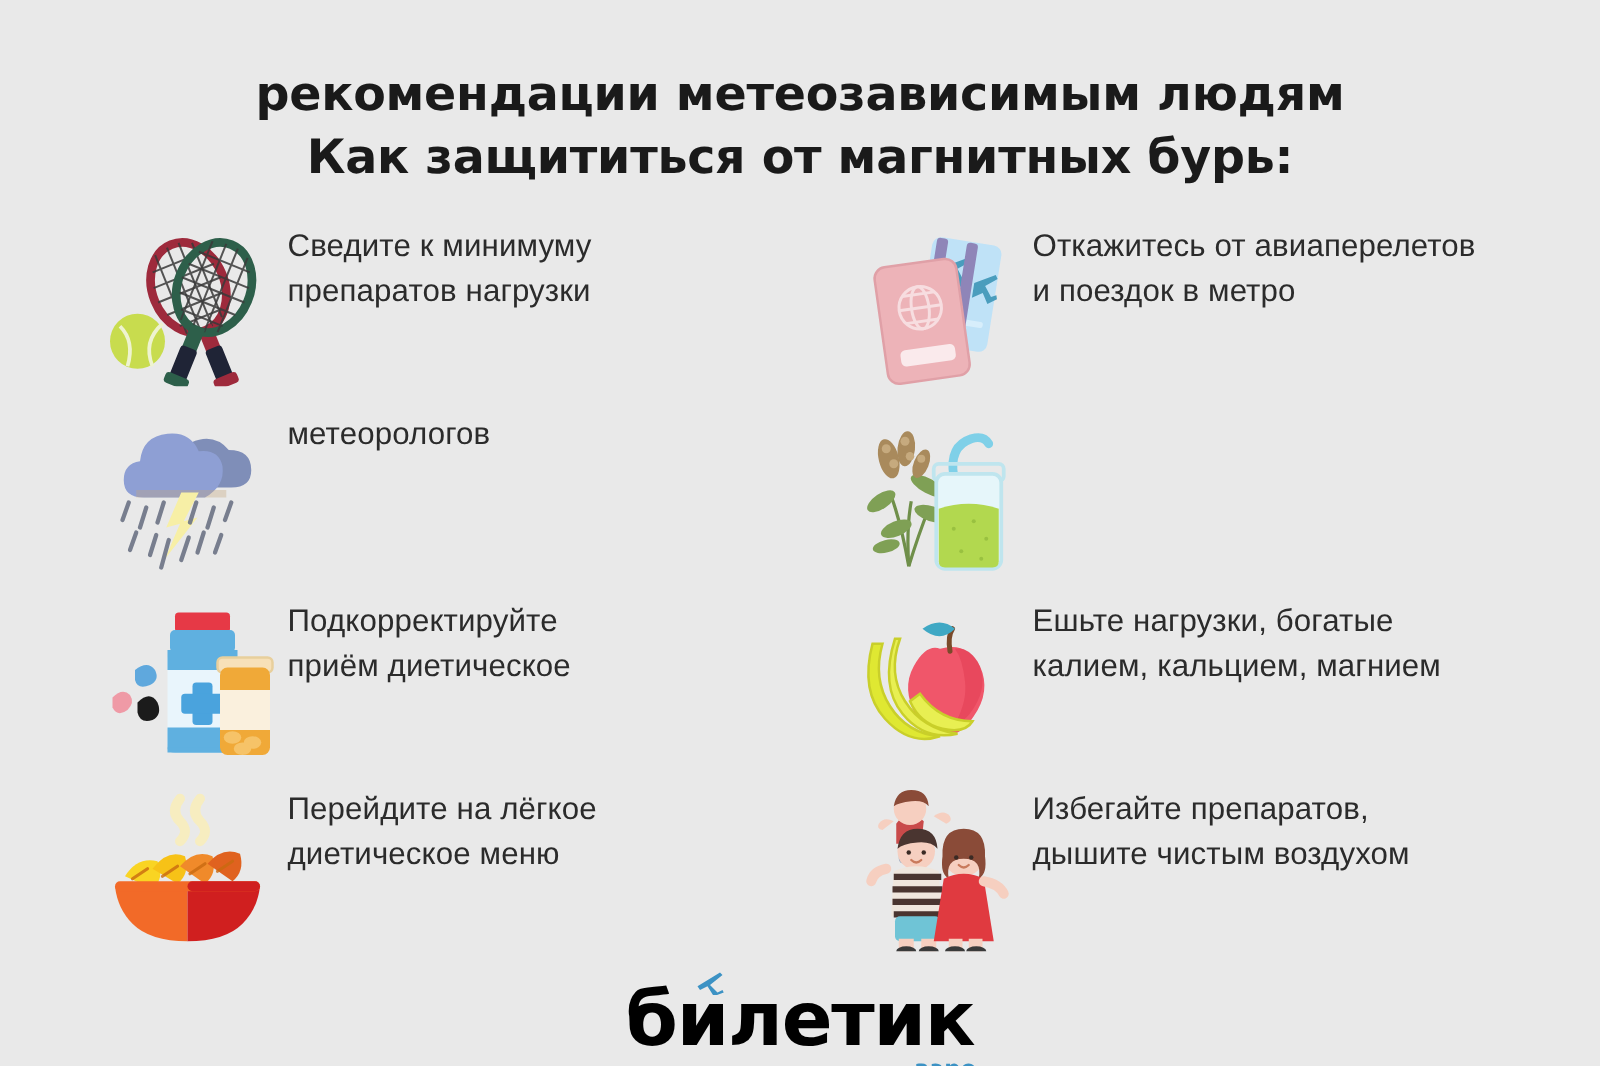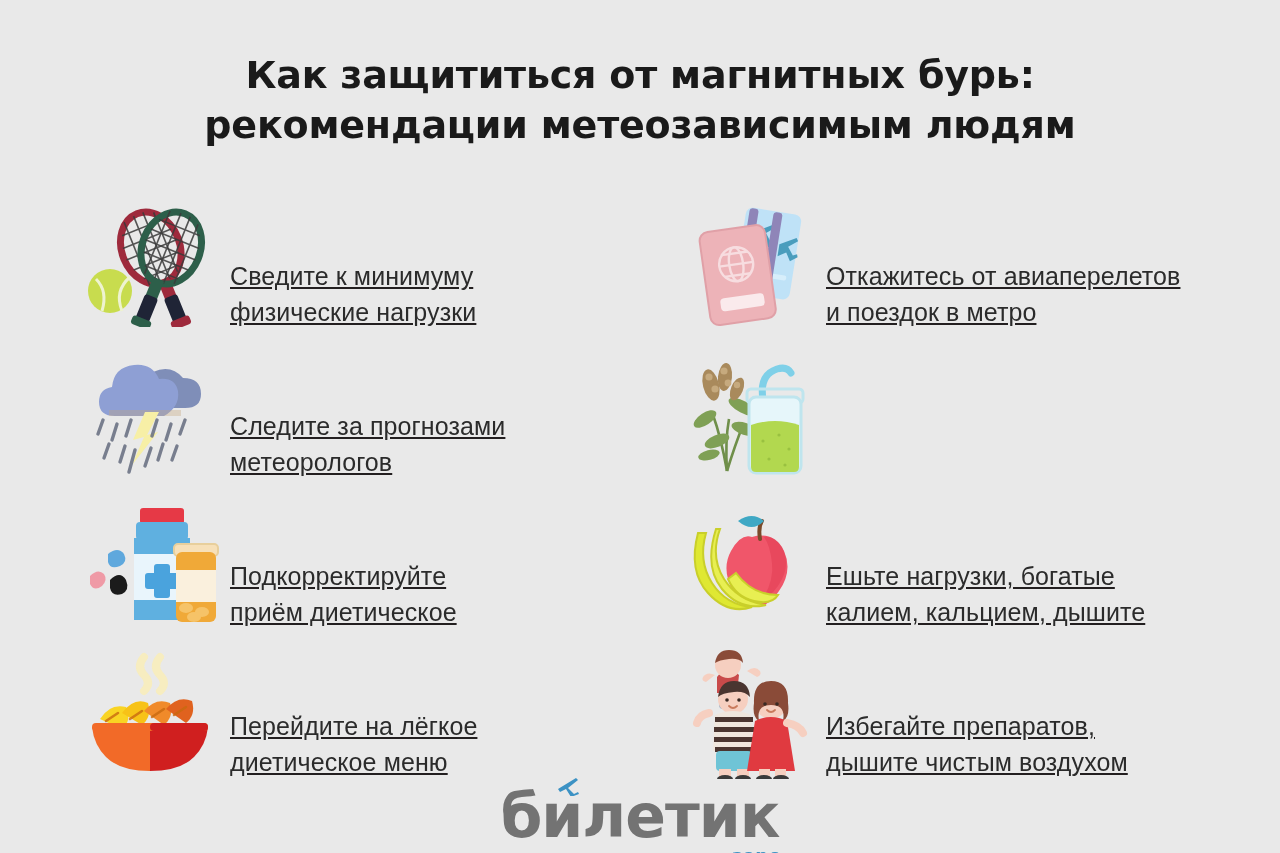--- a/index.html
+++ b/index.html
@@ -45,22 +45,21 @@
     margin-top: 30px;
     display: grid;
     grid-template-columns: 586px 620px;
     grid-auto-rows: 150px;
     column-gap: 10px;
     padding-left: 84px;
     box-sizing: border-box;
   }
   .tip {
     display: flex;
-    align-items: flex-end;
-    text-decoration: underline;
+    align-items: flex-start;
   }
   .tip-icon {
     width: 140px;
     min-width: 140px;
     height: 132px;
     display: flex;
     align-items: center;
     justify-content: center;
   }
   .tip-icon svg { display: block; }
@@ -83,21 +82,21 @@
   .logo {
     position: relative;
     display: inline-block;
     text-align: center;
   }
   .logo-word {
     font-family: "DejaVu Sans", "Liberation Sans", sans-serif;
     font-weight: bold;
     font-size: 60px;
     line-height: 1;
-    color: #737373;
+    color: #000000;
     letter-spacing: -1px;
   }
   .logo-sub {
     position: absolute;
     right: -2px;
     bottom: -20px;
     font-family: "DejaVu Sans", "Liberation Sans", sans-serif;
     font-weight: bold;
     font-size: 18px;
     color: #3c92c4;
@@ -108,22 +107,22 @@
     left: 56px;
     top: -10px;
   }
 </style>
 </head>
 <body>
 
 <div class="infographic">
 
   <div class="title-block">
+    <div class="title-line">рекомендации метеозависимым людям</div>
     <div class="title-line">Как защититься от магнитных бурь:</div>
-    <div class="title-line">рекомендации метеозависимым людям</div>
   </div>
 
   <div class="tips-grid">
 
     <div class="tip">
       <div class="tip-icon">
         <svg width="132" height="126" viewBox="0 0 132 126">
           <g transform="translate(6,4)">
 
             <circle cx="16" cy="86" r="22" fill="#c8dc4e"></circle>
@@ -163,21 +162,21 @@
               </g>
               <rect x="66" y="76" width="12" height="20" fill="#2d5f4a"></rect>
               <rect x="65" y="94" width="14" height="28" rx="3" fill="#1f2436"></rect>
               <rect x="62" y="118" width="20" height="9" rx="3" fill="#2d5f4a"></rect>
             </g>
           </g>
         </svg>
       </div>
       <div class="tip-text">
         <span>Сведите к минимуму</span>
-        <span class="l2">физические нагрузки</span>
+        <span class="l2">препаратов нагрузки</span>
       </div>
     </div>
 
     <div class="tip">
       <div class="tip-icon">
         <svg width="124" height="128" viewBox="0 0 124 128">
           <g transform="translate(6,2)">
 
             <g transform="rotate(9 70 50)">
               <rect x="46" y="8" width="56" height="86" rx="7" fill="#bfe2f7"></rect>
@@ -236,21 +235,20 @@
                 <line x1="30" y1="92" x2="25" y2="108"></line>
               <line x1="68" y1="90" x2="63" y2="106"></line>
                 <line x1="82" y1="92" x2="77" y2="106"></line>
               <line x1="40" y1="96" x2="34" y2="118"></line>
                 <line x1="56" y1="94" x2="50" y2="112"></line>
             </g>
           </g>
         </svg>
       </div>
       <div class="tip-text">
-        <span>Следите за прогнозами</span>
         <span class="l2">метеорологов</span>
       </div>
     </div>
 
     <div class="tip">
       <div class="tip-icon">
         <svg width="126" height="126" viewBox="0 0 126 126">
           <g transform="translate(4,4)">
 
             <g stroke="#6f8f4a" stroke-width="2.6" fill="none">
@@ -346,21 +344,21 @@
             <path d="M48 10 q14 -10 26 0 q-12 12 -26 0 z" fill="#3fa8c4"></path>
 
             <path d="M8 22 q-10 38 10 60 q20 22 44 14 q-26 -2 -40 -24 q-14 -22 -6 -50 z" fill="#dfe832" stroke="#c9cf2a" stroke-width="2"></path>
             <path d="M26 18 q-12 38 6 60 q18 22 44 16 q-28 -4 -42 -26 q-14 -22 -4 -50 z" fill="#e8ef52" stroke="#c9cf2a" stroke-width="2"></path>
             <path d="M46 62 q16 22 42 22 q-6 10 -24 6 q-18 -4 -26 -22 z" fill="#e8ef52" stroke="#c9cf2a" stroke-width="2"></path>
           </g>
         </svg>
       </div>
       <div class="tip-text">
         <span>Ешьте нагрузки, богатые</span>
-        <span class="l2">калием, кальцием, дышите</span>
+        <span class="l2">калием, кальцием, магнием</span>
       </div>
     </div>
 
     <div class="tip">
       <div class="tip-icon">
         <svg width="136" height="130" viewBox="0 0 136 130">
           <g transform="translate(6,2)">
 
             <g stroke="#f7edc0" stroke-width="8" fill="none" stroke-linecap="round">
               <path d="M52 40 q8 -8 0 -16 q-8 -8 0 -18"></path>

